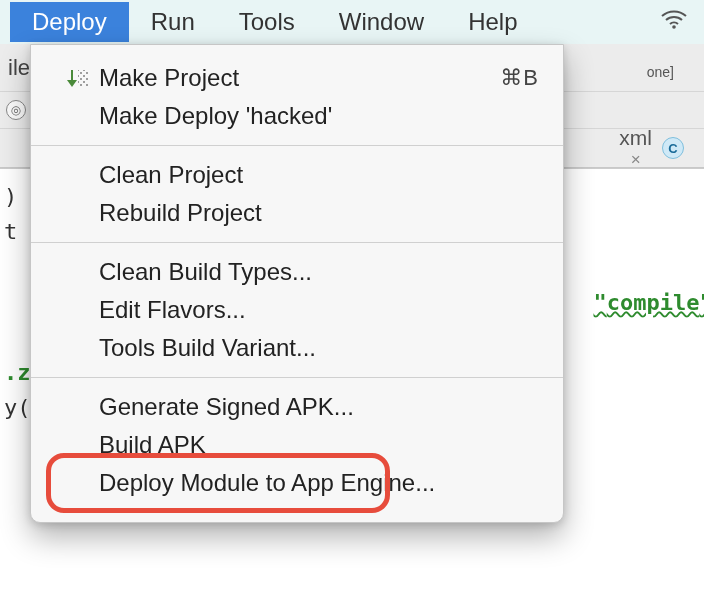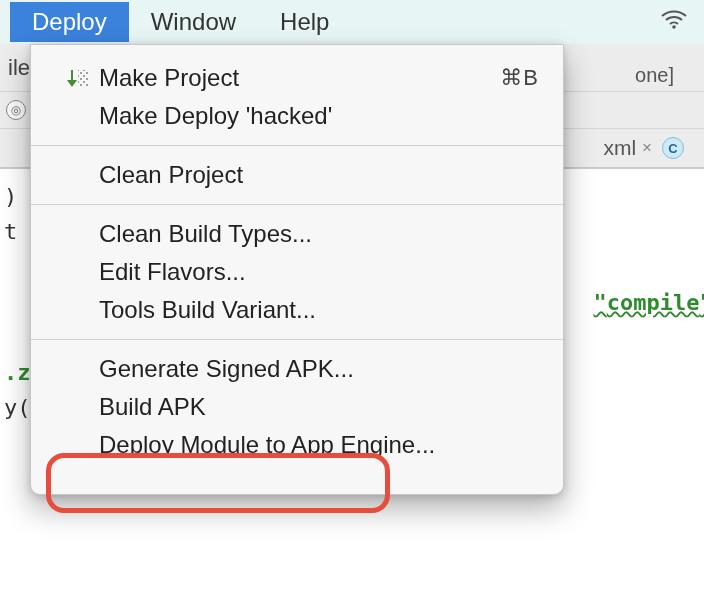--- a/index.html
+++ b/index.html
@@ -70,22 +70,22 @@
     border-top: 1px solid #d6d6d6;
     border-bottom: 1px solid #c8c8c8;
     font-size: 21px;
     justify-content: flex-end;
     padding-right: 20px;
     gap: 10px;
   }
   .tab {
     display: flex;
     align-items: center;
-    gap: 6px;
     color: #555;
+    flex-direction: column;
   }
   .tab .close { color: #888; font-size: 17px; }
   .c-badge {
     width: 22px; height: 22px;
     border-radius: 50%;
     background: #cfe9f7;
     border: 1px solid #7fbfdd;
     display: inline-flex;
     align-items: center;
     justify-content: center;
@@ -118,21 +118,21 @@
   .dropdown {
     position: absolute;
     top: 44px;
     left: 30px;
     width: 534px;
     background: #f7f7f7;
     border: 1px solid #c6c6c6;
     border-radius: 0 0 10px 10px;
     box-shadow: 0 14px 30px rgba(0,0,0,0.3), 0 2px 8px rgba(0,0,0,0.15);
     padding-top: 14px;
-    padding-bottom: 30px;
+    padding-bottom: 20px;
     font-size: 24px;
     color: #222;
   }
   .dropdown .item {
     display: flex;
     align-items: center;
     padding: 5px 24px 5px 28px;
     cursor: default;
   }
   .dropdown .item .icon-slot {
@@ -155,21 +155,21 @@
   .highlight-ring {
     position: absolute;
     border: 5px solid #e74c3c;
     border-radius: 18px;
     pointer-events: none;
   }
   .right-text {
     position: absolute;
     top: 64px;
     right: 30px;
-    font-size: 20px;
+    font-size: 14px;
     color: #555;
   }
   .make-icon {
     display:inline-block;
     position:relative;
     width:20px;height:20px;
   }
   .make-icon::before {
     content:"";
     position:absolute;
@@ -195,20 +195,22 @@
     background-size: 6px 6px;
     background-position: 0 0, 3px 3px;
     opacity:0.8;
   }
 </style>
 </head>
 <body>
 
 <div class="menubar">
   <div class="menubar-item active">Deploy</div>
+  <div class="menubar-item">Run</div>
+  <div class="menubar-item">Tools</div>
   <div class="menubar-item">Window</div>
   <div class="menubar-item">Help</div>
   <span class="wifi-icon">
     <svg width="28" height="22" viewBox="0 0 28 22">
       <path d="M2 8 A18 18 0 0 1 26 8" fill="none" stroke="#555" stroke-width="2"></path>
       <path d="M6 12 A12 12 0 0 1 22 12" fill="none" stroke="#555" stroke-width="2"></path>
       <path d="M10 16 A6 6 0 0 1 18 16" fill="none" stroke="#555" stroke-width="2"></path>
       <circle cx="14" cy="19" r="1.8" fill="#555"></circle>
     </svg>
   </span>
@@ -255,20 +257,24 @@
     <span class="icon-slot"></span>
     <span class="label">Make Deploy 'hacked'</span>
   </div>
 
   <div class="separator"></div>
 
   <div class="item">
     <span class="icon-slot"></span>
     <span class="label">Clean Project</span>
   </div>
+  <div class="item">
+    <span class="icon-slot"></span>
+    <span class="label">Rebuild Project</span>
+  </div>
 
   <div class="separator"></div>
 
   <div class="item">
     <span class="icon-slot"></span>
     <span class="label">Clean Build Types...</span>
   </div>
   <div class="item">
     <span class="icon-slot"></span>
     <span class="label">Edit Flavors...</span>

